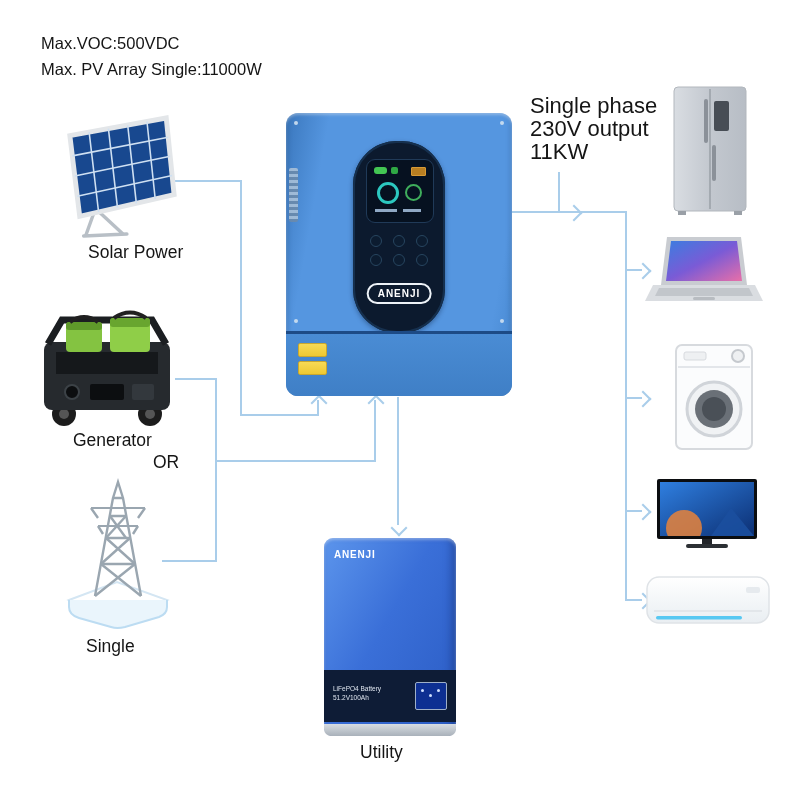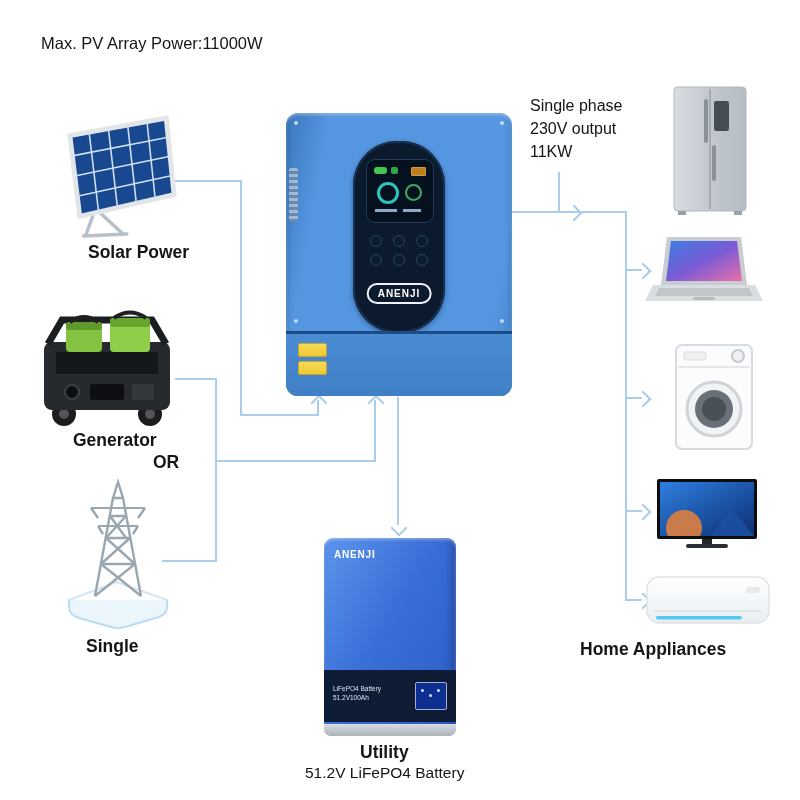--- a/index.html
+++ b/index.html
@@ -2,22 +2,22 @@
 <html><head>
 <meta charset="utf-8">
 <style>
   html,body{margin:0;padding:0;background:#fff;}
   #canvas{
     position:relative;width:800px;height:800px;background:#ffffff;
     font-family:"Liberation Sans", sans-serif;color:#151515;overflow:hidden;
   }
   .abs{position:absolute;}
   .spec-line{font-size:16.5px;line-height:26px;white-space:nowrap;}
-  .out-line{font-size:16px;line-height:23px;white-space:nowrap;}
-  .caption{font-size:17.5px;font-weight:bold;white-space:nowrap;}
+  .out-line{font-size:22px;line-height:23px;white-space:nowrap;}
+  .caption{font-size:17.5px;font-weight:normal;white-space:nowrap;}
   .subcaption{font-size:15.5px;white-space:nowrap;}
   .line{position:absolute;background:#a9cdea;}
   .chev{position:absolute;width:10px;height:10px;border:solid #a9cdea;border-width:0 2.5px 2.5px 0;}
   .chev.right{transform:rotate(-45deg);}
   .chev.up{transform:rotate(-135deg);}
   .chev.down{transform:rotate(45deg);}
 
   
   .inverter{position:absolute;left:286px;top:113px;width:226px;height:283px;
     background:linear-gradient(100deg,#3a77bd 0%,#5596e0 16%,#5596e0 88%,#4687cf 100%);
@@ -60,21 +60,22 @@
   .bat-screen i{position:absolute;width:3px;height:3px;border-radius:50%;background:#cfe0ff;display:block;}
   .bat-base{position:absolute;left:0;bottom:0;width:100%;height:12px;
     background:linear-gradient(#d8dde2,#a9b1ba);border-radius:0 0 7px 7px;}
 </style>
 </head>
 <body>
 
 <div id="canvas">
 
   <div class="abs" style="left:41px;top:30px;">
-    <div class="spec-line">Max. PV Array Power:11000W</div>
+    <div class="spec-line">Max.VOC:500VDC</div>
+    <div class="spec-line">Max. PV Array Single:11000W</div>
   </div>
 
   <div class="abs" style="left:530px;top:94px;">
     <div class="out-line">Single phase</div>
     <div class="out-line">230V output</div>
     <div class="out-line">11KW</div>
   </div>
 
   <div class="line" style="left:158px;top:180px;width:84px;height:2px;"></div>
   <div class="line" style="left:240px;top:180px;width:2px;height:236px;"></div>
@@ -191,21 +192,20 @@
       </div>
       <div class="bat-screen">
         <i style="left:5px;top:6px;"></i>
         <i style="left:13px;top:11px;"></i>
         <i style="left:21px;top:6px;"></i>
       </div>
     </div>
     <div class="bat-base"></div>
   </div>
   <div class="abs caption" style="left:360px;top:742px;">Utility</div>
-  <div class="abs subcaption" style="left:305px;top:764px;">51.2V LiFePO4 Battery</div>
 
   <svg class="abs" style="left:672px;top:85px;" width="76" height="132" viewBox="0 0 76 132">
     <defs>
       <linearGradient id="frg" x1="0" y1="0" x2="1" y2="0">
         <stop offset="0" stop-color="#d9dde2"></stop>
           <stop offset="0.5" stop-color="#c3c8cf"></stop>
           <stop offset="1" stop-color="#b7bdc5"></stop>
       </linearGradient>
     </defs>
     <rect x="2" y="2" width="72" height="124" rx="4" fill="url(#frg)" stroke="#b2b7bd"></rect>
@@ -268,15 +268,14 @@
         <stop offset="0" stop-color="#ffffff"></stop>
           <stop offset="1" stop-color="#e9eef2"></stop>
       </linearGradient>
     </defs>
     <rect x="1" y="4" width="122" height="46" rx="12" fill="url(#acg)" stroke="#dfe3e7" stroke-width="1.5"></rect>
     <line x1="8" y1="38" x2="116" y2="38" stroke="#e2e6ea" stroke-width="2"></line>
     <rect x="10" y="43" width="86" height="3.5" rx="1.7" fill="#57c8f2"></rect>
     <rect x="100" y="14" width="14" height="6" rx="2" fill="#e6eaee"></rect>
   </svg>
 
-  <div class="abs caption" style="left:580px;top:639px;">Home Appliances</div>
 
 </div>
 
 </body></html>

